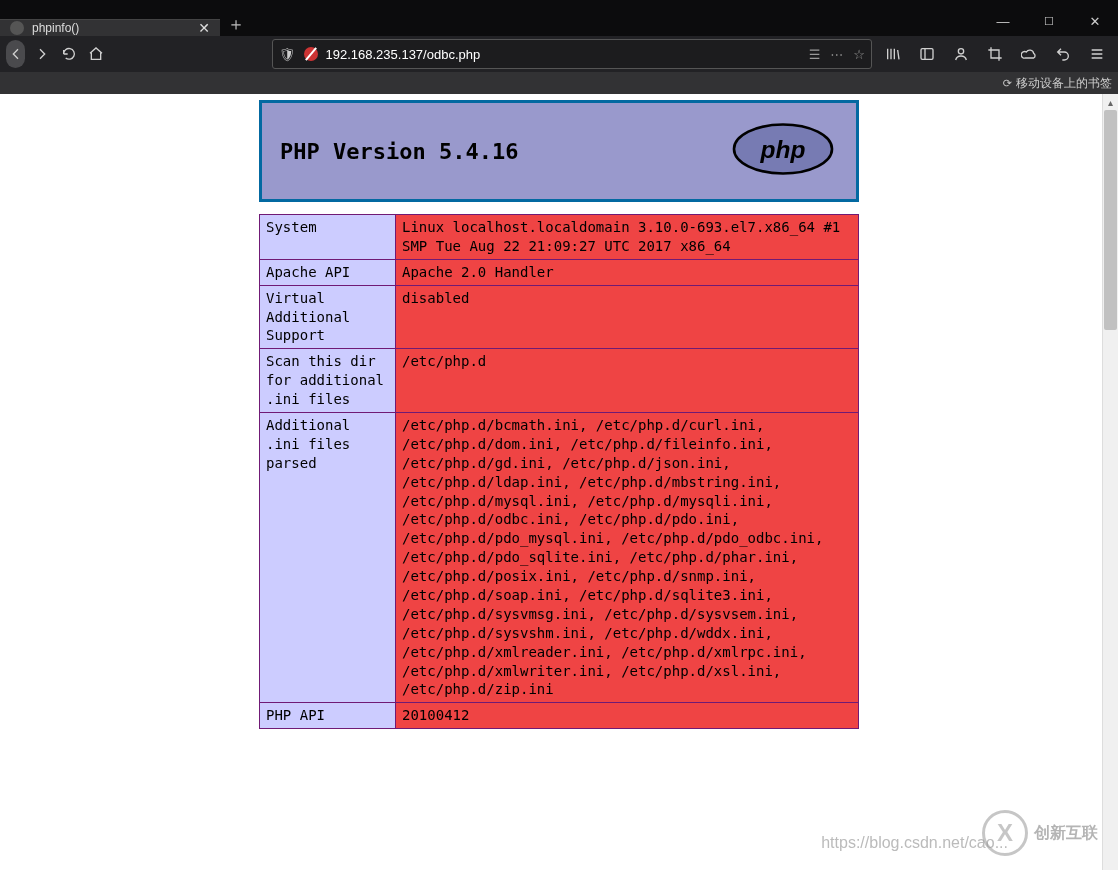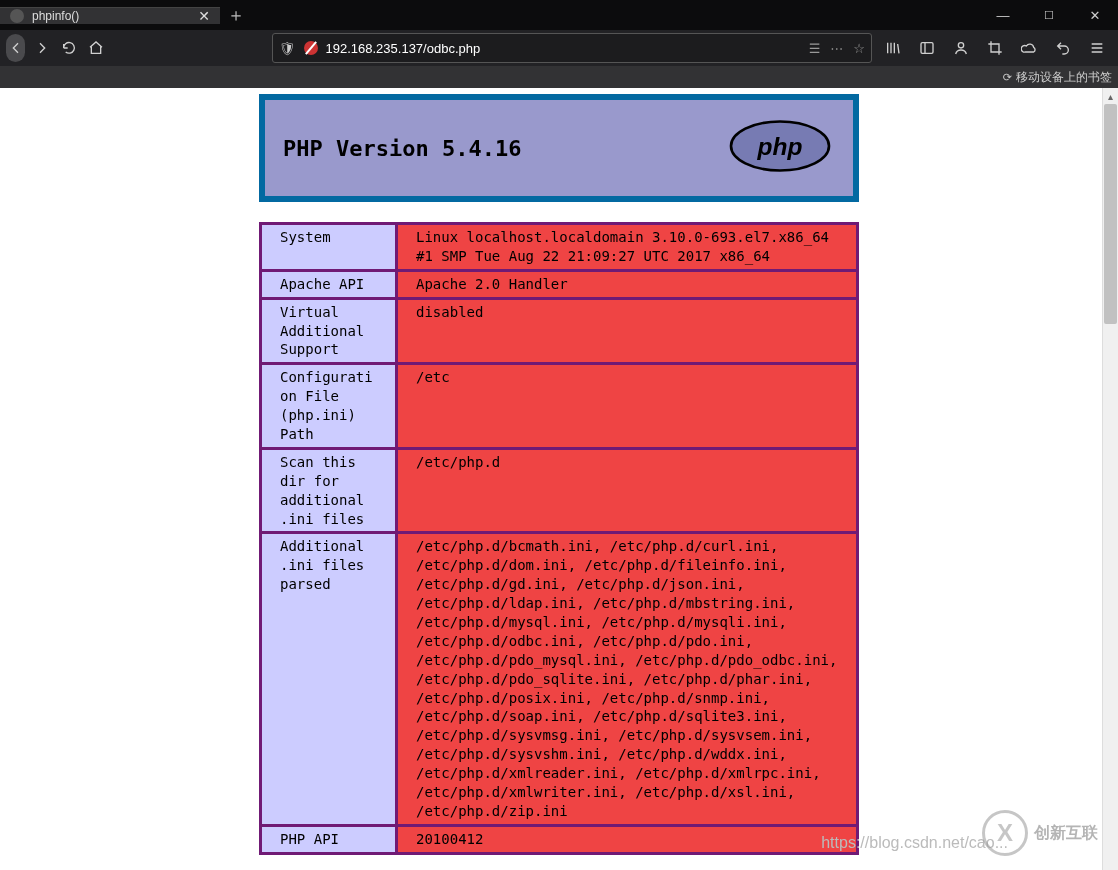--- a/index.html
+++ b/index.html
@@ -1,21 +1,21 @@
 <!DOCTYPE html>
 <html><head>
 <meta charset="utf-8">
 <style>
   * { box-sizing: border-box; margin: 0; padding: 0; }
   html, body { width: 1118px; height: 870px; overflow: hidden; font-family: sans-serif; }
   body { background: #fff; display: flex; flex-direction: column; }
 
   
   .chrome-top { background: #0c0c0d; color: #b1b1b3; }
-  .tab-strip { height: 30px; display: flex; align-items: center; }
+  .tab-strip { height: 36px; display: flex; align-items: flex-end; }
   .tab { width: 220px; background: #323234; display: flex; align-items: center; padding: 0 10px; gap: 8px; font-size: 12px; color:#ddd; border-top:1px solid #444; }
   .tab-close { margin-left: auto; font-size: 14px; cursor:pointer; }
   .new-tab { width: 32px; display:flex; align-items:center; justify-content:center; font-size:18px; color:#bbb; cursor:pointer;}
   .win-controls { margin-left:auto; display:flex; }
   .win-btn { width:46px; height:30px; display:flex; align-items:center; justify-content:center; color:#ccc; font-size:13px;}
   .win-btn.square { font-size:11px; }
   .nav-row { height: 36px; background:#222225; display:flex; align-items:center; padding:0 6px; gap:6px; }
   .nav-icon-btn { width:30px; height:30px; display:flex; align-items:center; justify-content:center; color:#d0d0d0; border-radius:3px;}
   .nav-icon-btn.back { background:#4a4a4d; border-radius:14px; width:28px; height:28px; }
   .nav-icon-btn svg { width:16px; height:16px; stroke:#d0d0d0; fill:none; stroke-width:2; }
@@ -27,27 +27,27 @@
   .bookmark-row .ico { font-size:11px; }
 
   
   .viewport { flex:1; background:#fff; position:relative; overflow:hidden; }
   .scrollbar { position:absolute; right:0; top:0; bottom:0; width:16px; background:#f0f0f0; border-left:1px solid #ddd;}
   .scrollbar .up, .scrollbar .thumb { position:absolute; left:1px; right:1px; }
   .scrollbar .up { top:0; height:16px; display:flex; align-items:center; justify-content:center; font-size:10px; color:#666;}
   .scrollbar .thumb { top:16px; height:220px; background:#c1c1c1; border-radius:2px;}
 
   .page { width:600px; margin: 0 auto; padding-top:6px;}
-  .php-header { border:6px solid #0369a1; background:#9999cc; display:flex; align-items:center; padding:18px 18px; margin-bottom:20px;}
+  .php-header { border:3px solid #0369a1; background:#9999cc; display:flex; align-items:center; padding:18px 18px; margin-bottom:12px;}
   .php-title { font: bold 22px "DejaVu Sans Mono", monospace; color:#000; }
   .php-logo { margin-left:auto; }
   .php-logo svg { width:110px; height:56px; }
 
   table.info { border-collapse: collapse; width:100%; }
-  table.info td { border:3px solid #701a75; padding:3px 18px; font: 14px/1.35 "DejaVu Sans Mono","Courier New",monospace; vertical-align: top;}
+  table.info td { border:1px solid #701a75; padding:3px 6px; font: 14px/1.35 "DejaVu Sans Mono","Courier New",monospace; vertical-align: top;}
   td.k { background:#ccccff; font-weight:bold; width:136px; word-break:break-word;}
   td.v { background:#ef4444; color:#000; word-break:break-word;}
 
   .watermark-right { position:absolute; right:20px; bottom:14px; display:flex; align-items:center; gap:6px; opacity:0.55;}
   .watermark-right .circ { width:46px; height:46px; border:3px solid #999; border-radius:50%; display:flex; align-items:center; justify-content:center; font-size:24px; color:#999; font-weight:bold;}
   .watermark-right .txt { font-size:16px; color:#777; font-weight:bold;}
   .watermark-url { position:absolute; right:110px; bottom:18px; font-size:16px; color:#bbb;}
 </style>
 </head>
 <body>
@@ -174,24 +174,20 @@
           </tr>
           <tr>
             <td class="k">Apache API</td>
             <td class="v">Apache 2.0 Handler</td>
           </tr>
           <tr>
             <td class="k">Virtual Additional Support</td>
             <td class="v">disabled</td>
           </tr>
           <tr>
-            <td class="k">Configuration File (php.ini) Path</td>
-            <td class="v">/etc</td>
-          </tr>
-          <tr>
             <td class="k">Scan this dir for additional .ini files</td>
             <td class="v">/etc/php.d</td>
           </tr>
           <tr>
             <td class="k">Additional .ini files parsed</td>
             <td class="v">/etc/php.d/bcmath.ini, /etc/php.d/curl.ini, /etc/php.d/dom.ini, /etc/php.d/fileinfo.ini, /etc/php.d/gd.ini, /etc/php.d/json.ini, /etc/php.d/ldap.ini, /etc/php.d/mbstring.ini, /etc/php.d/mysql.ini, /etc/php.d/mysqli.ini, /etc/php.d/odbc.ini, /etc/php.d/pdo.ini, /etc/php.d/pdo_mysql.ini, /etc/php.d/pdo_odbc.ini, /etc/php.d/pdo_sqlite.ini, /etc/php.d/phar.ini, /etc/php.d/posix.ini, /etc/php.d/snmp.ini, /etc/php.d/soap.ini, /etc/php.d/sqlite3.ini, /etc/php.d/sysvmsg.ini, /etc/php.d/sysvsem.ini, /etc/php.d/sysvshm.ini, /etc/php.d/wddx.ini, /etc/php.d/xmlreader.ini, /etc/php.d/xmlrpc.ini, /etc/php.d/xmlwriter.ini, /etc/php.d/xsl.ini, /etc/php.d/zip.ini</td>
           </tr>
           <tr>
             <td class="k">PHP API</td>
             <td class="v">20100412</td>

